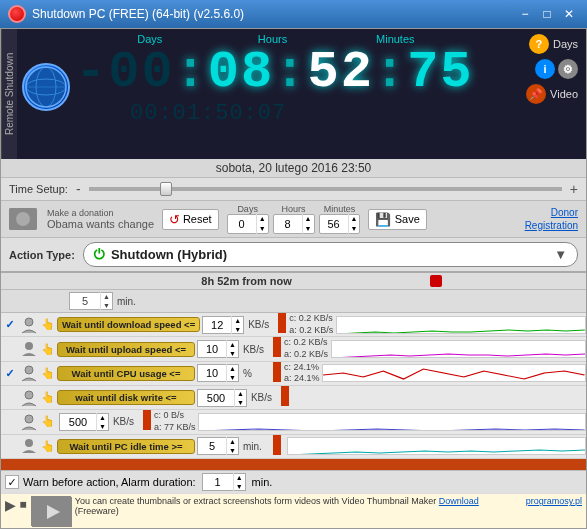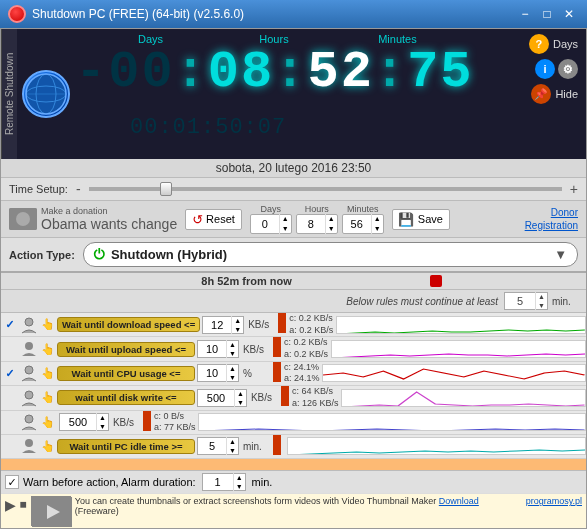--- a/index.html
+++ b/index.html
@@ -126,21 +126,21 @@
     .clock-digits .sep {
       color: #00aaaa;
     }
 
     .clock-secondary {
       font-family: 'Courier New', monospace;
       font-size: 22px;
       color: #004455;
       letter-spacing: 1px;
       padding-left: 55px;
-      margin-top: 16px;
+      margin-top: 2px;
     }
 
     .right-buttons {
       display: flex;
       flex-direction: column;
       align-items: flex-end;
       padding: 5px 8px;
       gap: 5px;
     }
     .help-btn, .info-btn, .gear-btn, .hide-btn {
@@ -207,21 +207,21 @@
       display: flex;
       align-items: center;
       padding: 3px 8px;
       gap: 8px;
       border-bottom: 1px solid #bbb;
     }
 
     .donation-section {
       display: flex;
       align-items: center;
-      gap: 4px;
+      gap: 10px;
       font-size: 10px;
       color: #555;
     }
     .donation-icon {
       width: 28px; height: 22px;
       background: #888;
       border-radius: 2px;
     }
 
     .reset-btn {
@@ -303,21 +303,21 @@
       align-items: center;
       justify-content: center;
       cursor: pointer;
     }
     .action-select .power-icon { color: #00aa00; margin-right: 6px; font-size: 14px; }
     .action-select .dropdown-arrow { margin-left: auto; color: #555; }
 
     
     .rules-section {
       flex: 1;
-      background: #fdba74;
+      background: #c2410c;
       overflow-y: auto;
     }
 
     .rule-row {
       display: flex;
       align-items: center;
       border-bottom: 1px solid #d0d0d0;
       min-height: 24px;
       background: #e8e8e8;
     }
@@ -522,21 +522,21 @@
       <div style="display:flex;gap:3px">
         <div class="info-btn">
           <div class="btn-circle">i</div>
         </div>
         <div class="gear-btn">
           <div class="btn-circle">⚙</div>
         </div>
       </div>
       <div class="hide-btn">
         <div class="btn-circle">📌</div>
-        <span>Hide</span>
+        <span>Video</span>
       </div>
     </div>
   </div>
 
   <div class="datetime-bar">
     <span>sobota, 20 lutego 2016 23:50</span>
   </div>
 
   <div class="time-setup-bar">
     <span class="time-setup-label">Time Setup:</span>
@@ -550,21 +550,21 @@
   <div class="controls-bar">
     <div class="donation-section">
       <div class="donation-icon">
         <svg width="28" height="22">
           <rect width="28" height="22" fill="#888" rx="2"></rect>
           <circle cx="14" cy="11" r="7" fill="#ccc" opacity="0.5"></circle>
         </svg>
       </div>
       <div>
         <div style="font-size:9px;color:#555">Make  a donation</div>
-        <div style="font-size:14px;color:#555">Obama  wants change</div>
+        <div style="font-size:11px;color:#555">Obama  wants change</div>
       </div>
     </div>
 
     <div class="reset-btn">
       <span class="reset-icon">↺</span>
       <span>Reset</span>
     </div>
 
     <div class="time-inputs">
       <div class="time-input-group">
@@ -624,21 +624,20 @@
       <div style="width:18px"></div>
       <div style="width:22px"></div>
       <div style="width:22px"></div>
       <div class="header-time">8h 52m from now</div>
       <div class="header-indicator"></div>
       <div style="width:140px"></div>
     </div>
 
     <div class="rules-min-row">
       <div style="width:62px"></div>
-      <div class="rule-min-label">Below rules must continue at least</div>
       <div class="rule-value-box">
         <span class="rule-value-input">5</span>
         <div class="rule-spinners">
           <div class="rule-spin-up">▲</div>
           <div class="rule-spin-down">▼</div>
         </div>
       </div>
       <span class="rule-unit" style="width:28px">min.</span>
     </div>
 
@@ -739,28 +738,20 @@
     <div class="rule-name-btn" style="background:linear-gradient(to right, #c8a820, #e8c840);border:1px solid #a08010;border-radius:3px;padding:1px 4px;font-size:9.5px;font-weight:bold;color:#222;cursor:pointer;white-space:nowrap;min-width:138px;text-align:center;">wait until disk write &lt;=</div>
     <div class="rule-value-box" style="display:flex;align-items:center;background:#fff;border:1px solid #aaa;height:18px;margin:0 2px;">
       <span class="rule-value-input" style="width:36px;text-align:center;font-size:11px;">500</span>
       <div class="rule-spinners" style="display:flex;flex-direction:column;border-left:1px solid #ddd;">
         <div style="font-size:7px;padding:0 2px;cursor:pointer;line-height:9px;">▲</div>
         <div style="font-size:7px;padding:0 2px;cursor:pointer;line-height:9px;">▼</div>
       </div>
     </div>
     <span class="rule-unit" style="font-size:10px;color:#444;margin:0 2px;width:28px;white-space:nowrap;">KB/s</span>
     <div class="rule-color-bar" style="width:8px;min-height:20px;background:#cc3300;flex-shrink:0;align-self:stretch;"></div>
-    <div class="rule-graph-area" style="flex:1;display:flex;align-items:center;gap:3px;padding-left:3px;overflow:hidden;">
-      <div style="font-size:9px;color:#444;white-space:nowrap;line-height:1.3;">c: 64 KB/s<br>a: 126 KB/s</div>
-      <div class="rule-mini-graph" style="flex:1;height:18px;background:#fff;border:1px solid #ccc;position:relative;overflow:hidden;">
-        <svg width="100%" height="18" viewBox="0 0 130 18" preserveAspectRatio="none">
-          <polyline class="graph-line" points="0,17 10,16 20,15 30,16 40,2 50,14 60,15 70,16 80,15 90,15 100,14 110,15 120,16 130,15" stroke="#cc44cc" stroke-width="1.5" fill="none"></polyline>
-        </svg>
-      </div>
-    </div>
   </div>
         <div class="rule-row">
     <div class="rule-check" style="width:18px;font-size:11px;font-weight:bold;color:#0055cc;text-align:center;"></div>
     <div class="rule-icon" style="width:20px">
             <svg width="18" height="18" viewBox="0 0 18 18">
               <circle cx="9" cy="6" r="4" fill="#aaa" stroke="#777" stroke-width="1"></circle>
               <path d="M2,17 Q9,11 16,17" fill="#aaa" stroke="#777" stroke-width="1"></path>
             </svg>
           </div>
     <div class="rule-icon" style="width:18px;font-size:11px">👆</div>

